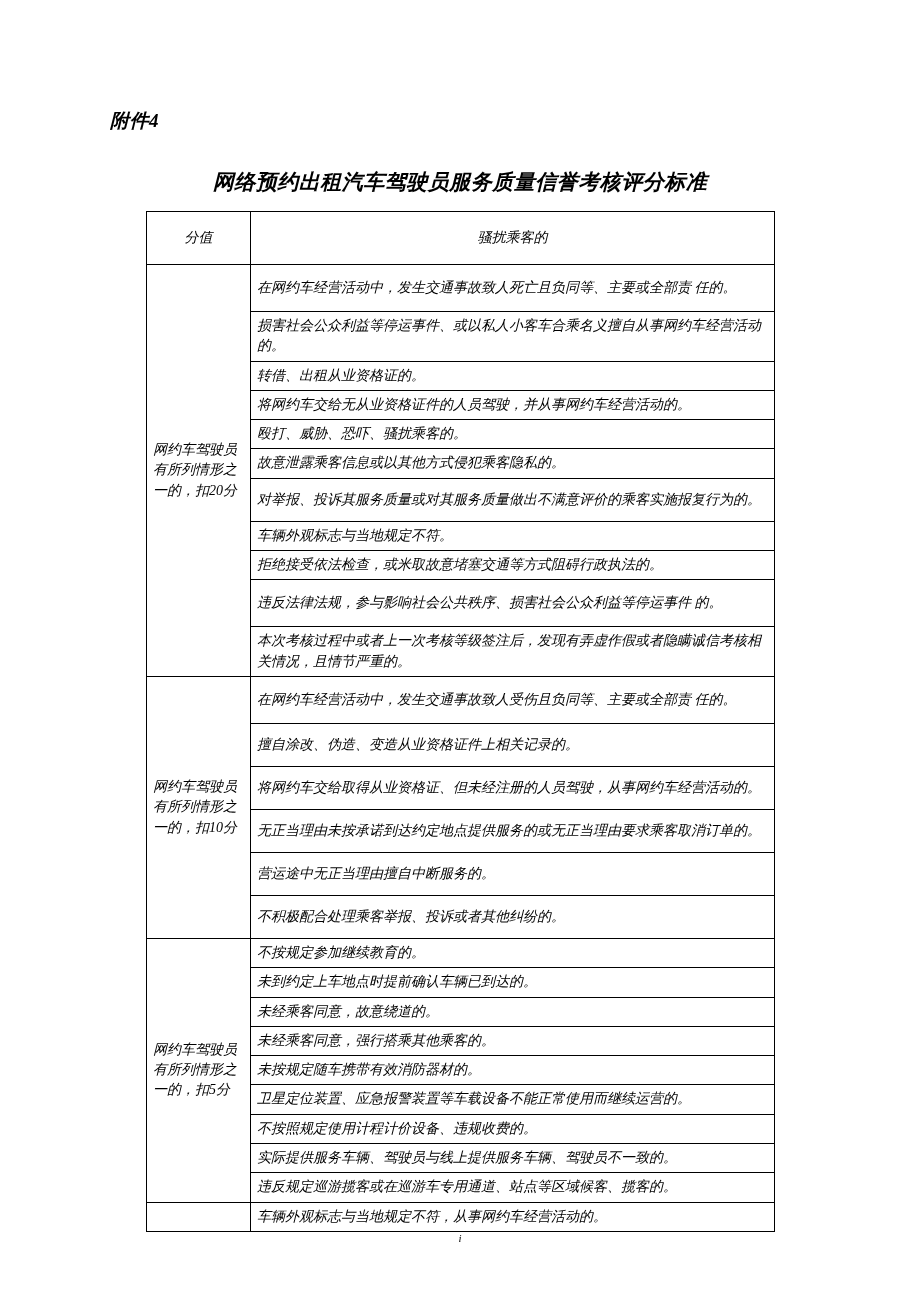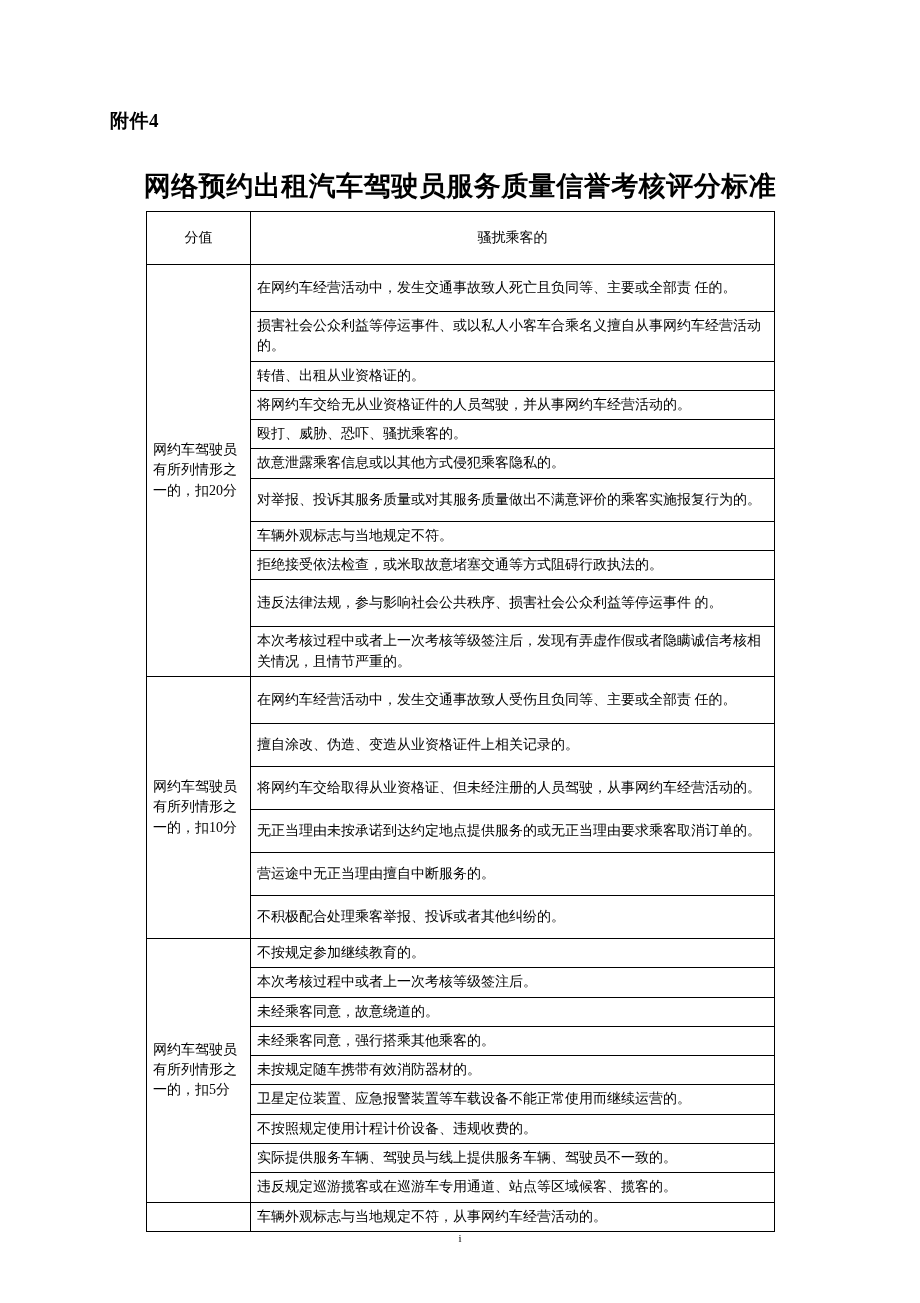--- a/index.html
+++ b/index.html
@@ -12,36 +12,37 @@
     color: #000000;
   }
   .page {
     width: 872px;
     height: 1303px;
     position: relative;
     background: #ffffff;
     box-sizing: border-box;
     padding: 0;
     overflow: hidden;
+    font-style: italic;
   }
   .attachment-label {
     position: absolute;
     top: 108px;
     left: 110px;
     font-size: 19px;
     font-weight: bold;
     letter-spacing: 0.5px;
   }
   .doc-title {
     position: absolute;
     top: 168px;
     left: 0;
     width: 920px;
     text-align: center;
-    font-size: 27px;
+    font-size: 21px;
     font-weight: bold;
     letter-spacing: 0.5px;
   }
   table.score-table {
     position: absolute;
     top: 211px;
     left: 146px;
     width: 628px;
     border-collapse: collapse;
     table-layout: fixed;
@@ -170,21 +171,21 @@
       </tr>
       <tr>
         <td class="crit-cell crit-two">不积极配合处理乘客举报、投诉或者其他纠纷的。</td>
       </tr>
 
       <tr>
         <td class="group-cell" rowspan="9">网约车驾驶员有所列情形之一的，扣5分</td>
         <td class="crit-cell">不按规定参加继续教育的。</td>
       </tr>
       <tr>
-        <td class="crit-cell">本次考核过程中或者上一次考核等级签注后。</td>
+        <td class="crit-cell">未到约定上车地点时提前确认车辆已到达的。</td>
       </tr>
       <tr>
         <td class="crit-cell">未经乘客同意，故意绕道的。</td>
       </tr>
       <tr>
         <td class="crit-cell">未经乘客同意，强行搭乘其他乘客的。</td>
       </tr>
       <tr>
         <td class="crit-cell">未按规定随车携带有效消防器材的。</td>
       </tr>

